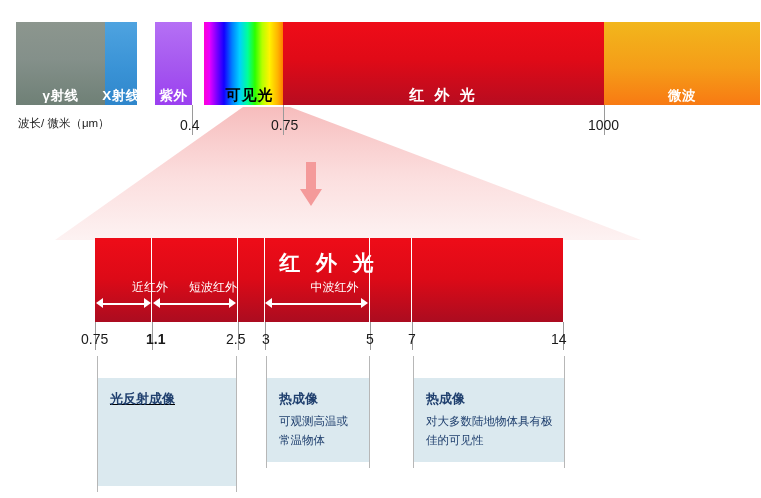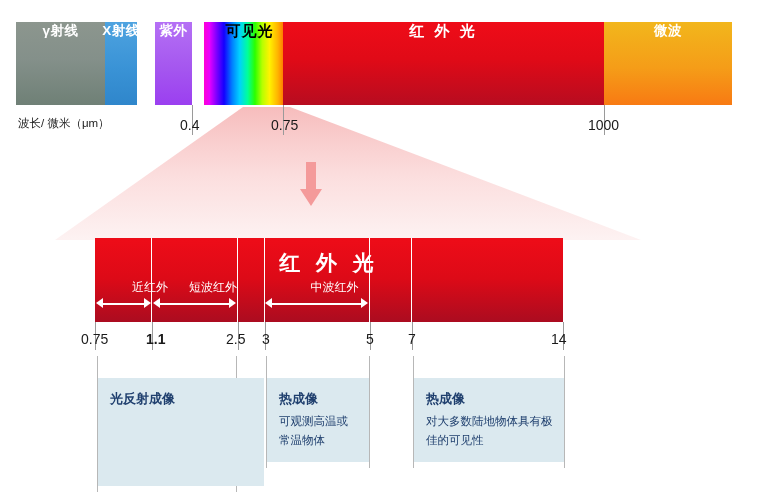--- a/index.html
+++ b/index.html
@@ -4,31 +4,31 @@
 <style>
   html,body{margin:0;padding:0;}
   body{
     width:761px;height:498px;background:#ffffff;position:relative;overflow:hidden;
     font-family:"Liberation Sans","DejaVu Sans",sans-serif;
   }
   #stage{position:absolute;left:0;top:0;width:761px;height:498px;}
 
   
   .spec-bar{position:absolute;left:16px;top:22px;width:744px;height:83px;}
-  .band{position:absolute;top:0;height:83px;display:flex;align-items:flex-start;justify-content:center;}
+  .band{position:absolute;top:0;height:83px;display:flex;align-items:flex-end;justify-content:center;}
   .band-label{font-size:13.5px;font-weight:bold;color:#ffffff;white-space:nowrap;letter-spacing:0.5px;}
   .band-label.dark{color:#000000;font-weight:bold;font-size:15px;letter-spacing:1px;}
 
   .b-gamma{left:0;width:89px;background:linear-gradient(180deg,#8c968e 0%,#84908a 45%,#6f8076 100%);}
   .b-xray{left:89px;width:32px;background:linear-gradient(180deg,#4ea3e0 0%,#3a93d6 55%,#2f86cb 100%);}
   .b-uv{left:139px;width:37px;background:linear-gradient(180deg,#b570f5 0%,#a557ef 55%,#9b3ff0 100%);}
   .b-vis{left:188px;width:91px;
     background:linear-gradient(90deg,#ff00d4 0%,#e800ff 6%,#7a00ff 14%,#1400ff 22%,#0080ff 31%,#00d0ff 39%,#00ff9a 48%,#2bff00 56%,#b6ff00 64%,#fff200 72%,#ffb400 81%,#ff6000 90%,#ff0000 100%);}
   .b-ir{left:267px;width:321px;background:linear-gradient(180deg,#ef0c18 0%,#e00a17 45%,#b70c20 100%);}
-  .b-mw{left:588px;width:128px;background:linear-gradient(180deg,#f2b61c 0%,#f59d18 55%,#f87a13 100%);}
+  .b-mw{left:588px;width:156px;background:linear-gradient(180deg,#f2b61c 0%,#f59d18 55%,#f87a13 100%);}
 
   
   .tick{position:absolute;width:1px;background:#9a9a9a;}
   .axis-caption{position:absolute;font-size:11.5px;color:#1a1a1a;white-space:nowrap;}
   .axis-num{position:absolute;font-size:14px;color:#1a1a1a;white-space:nowrap;}
 
   
   .funnel{position:absolute;left:0;top:107px;width:761px;height:135px;}
   .down-arrow{position:absolute;left:300px;top:162px;width:22px;height:44px;}
 
@@ -156,21 +156,21 @@
   <div class="ir-num" style="left:408px;">7</div>
   <div class="ir-num" style="left:551px;">14</div>
 
   <div class="box-tick" style="left:97px;top:356px;height:136px;"></div>
   <div class="box-tick" style="left:236px;top:356px;height:136px;"></div>
   <div class="box-tick" style="left:266px;top:356px;height:112px;"></div>
   <div class="box-tick" style="left:369px;top:356px;height:112px;"></div>
   <div class="box-tick" style="left:413px;top:356px;height:112px;"></div>
   <div class="box-tick" style="left:564px;top:356px;height:112px;"></div>
 
-  <div class="info-box" style="left:98px;top:378px;width:166px;height:108px;">
+  <div class="info-box" style="left:98px;top:378px;width:138px;height:108px;text-decoration:underline;">
     <p class="info-title">光反射成像</p>
   </div>
 
   <div class="info-box" style="left:267px;top:378px;width:102px;height:84px;">
     <p class="info-title">热成像</p>
     <p class="info-body">可观测高温或常温物体</p>
   </div>
 
   <div class="info-box" style="left:414px;top:378px;width:150px;height:84px;">
     <p class="info-title">热成像</p>

